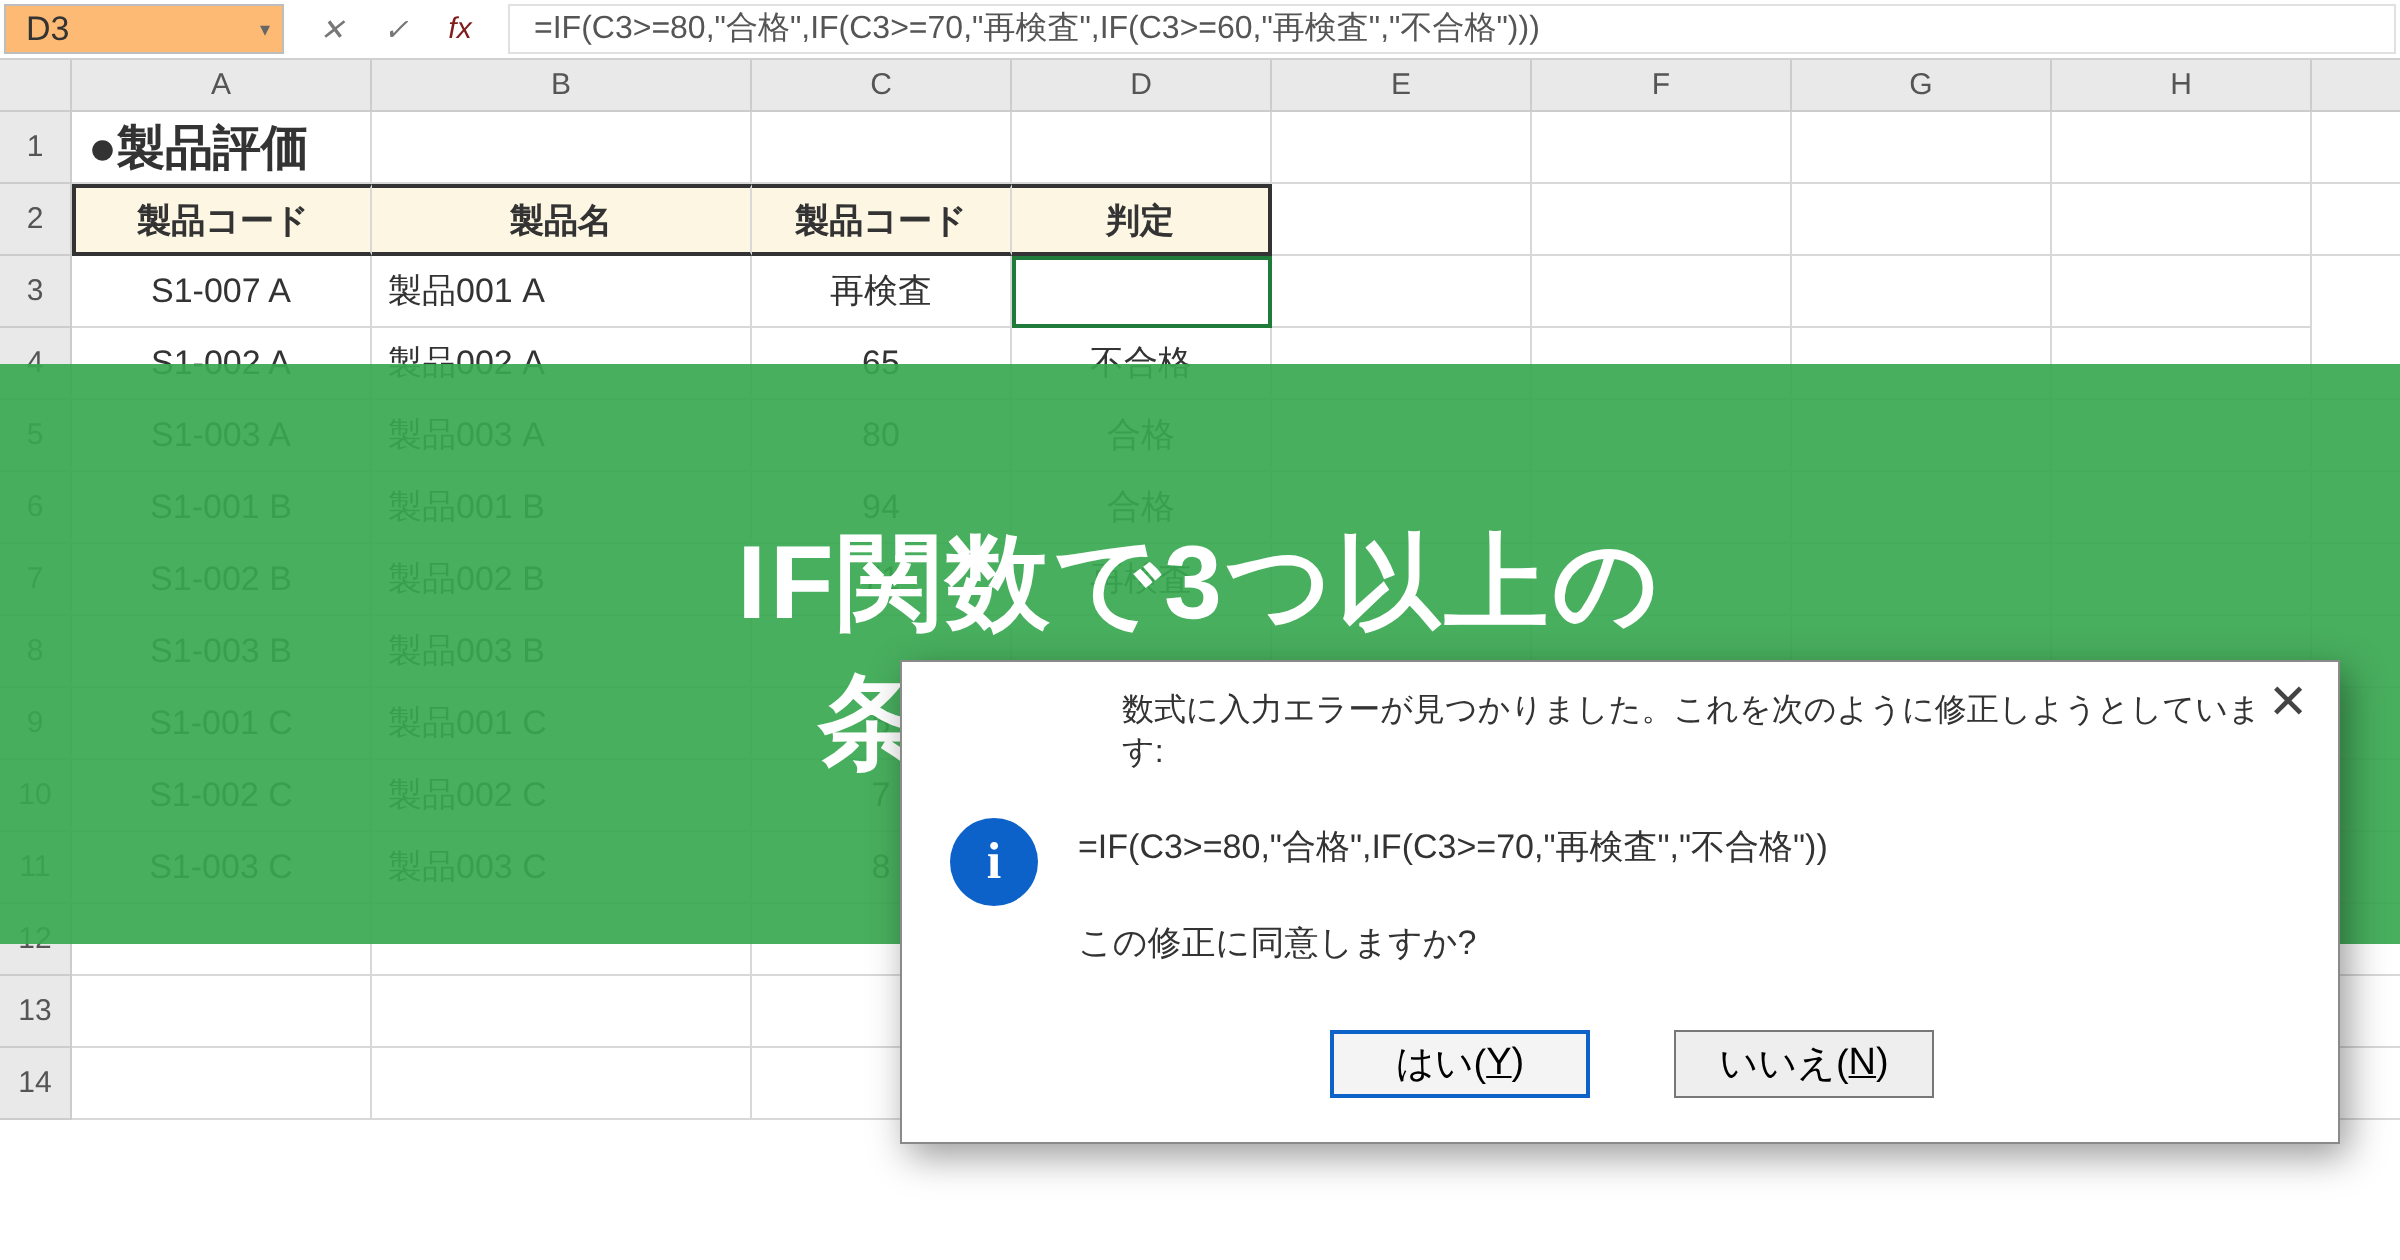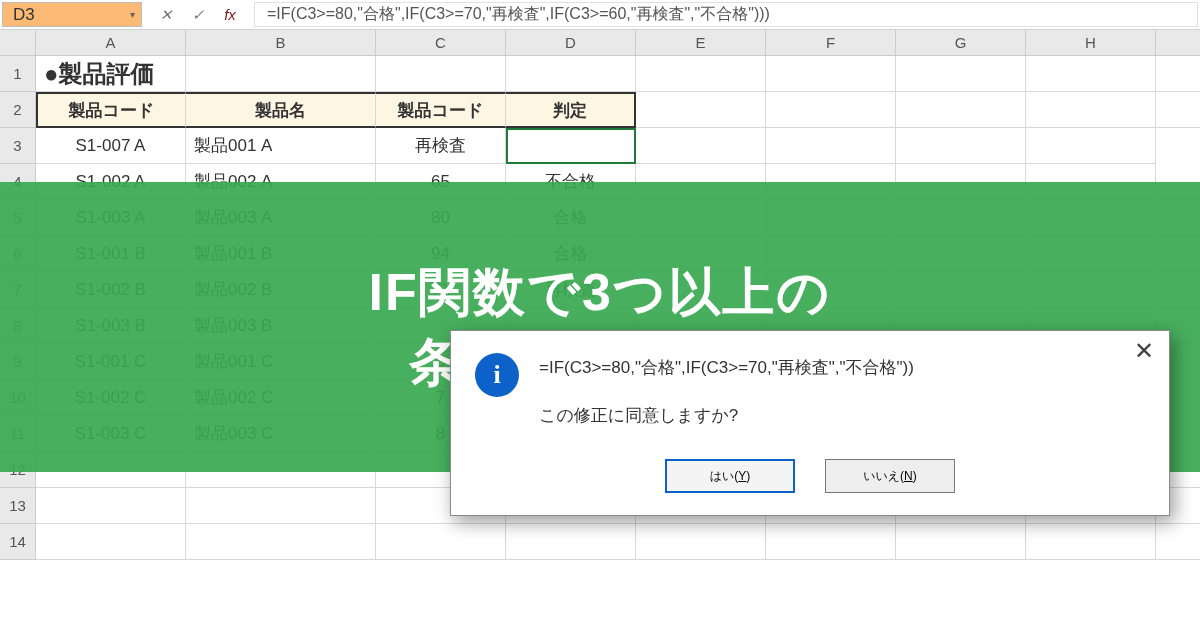--- a/index.html
+++ b/index.html
@@ -230,25 +230,26 @@
     display: flex;
     justify-content: center;
     gap: 30px;
     padding: 10px 0 22px 0;
   }
   .dlg-btn {
     min-width: 130px;
     height: 34px;
     border: 1px solid #777;
     background: #eee;
-    font-size: 12px;
+    font-size: 19px;
     display: inline-flex;
     align-items: center;
     justify-content: center;
     cursor: pointer;
+    margin-left: 12px;
   }
   .dlg-btn.primary {
     border: 2px solid #0d62c9;
     background: #f4f4f4;
   }
   .dlg-btn .ul { text-decoration: underline; }
 </style>
 </head>
 <body>
 
@@ -457,20 +458,21 @@
   </div>
 </div>
 
 <div class="green-band">
   <div>IF関数で3つ以上の</div>
   <div>条件を指定する</div>
 </div>
 
 <div class="dialog">
   <div class="dialog-close">✕</div>
+  <div class="dialog-header-text">数式に入力エラーが見つかりました。これを次のように修正しようとしています:</div>
   <div class="dialog-body">
     <div class="info-icon">i</div>
     <div class="dialog-text">
       <div>=IF(C3&gt;=80,"合格",IF(C3&gt;=70,"再検査","不合格"))</div>
       <div style="height:14px"></div>
       <div>この修正に同意しますか?</div>
     </div>
   </div>
   <div class="dialog-buttons">
     <button class="dlg-btn primary">

